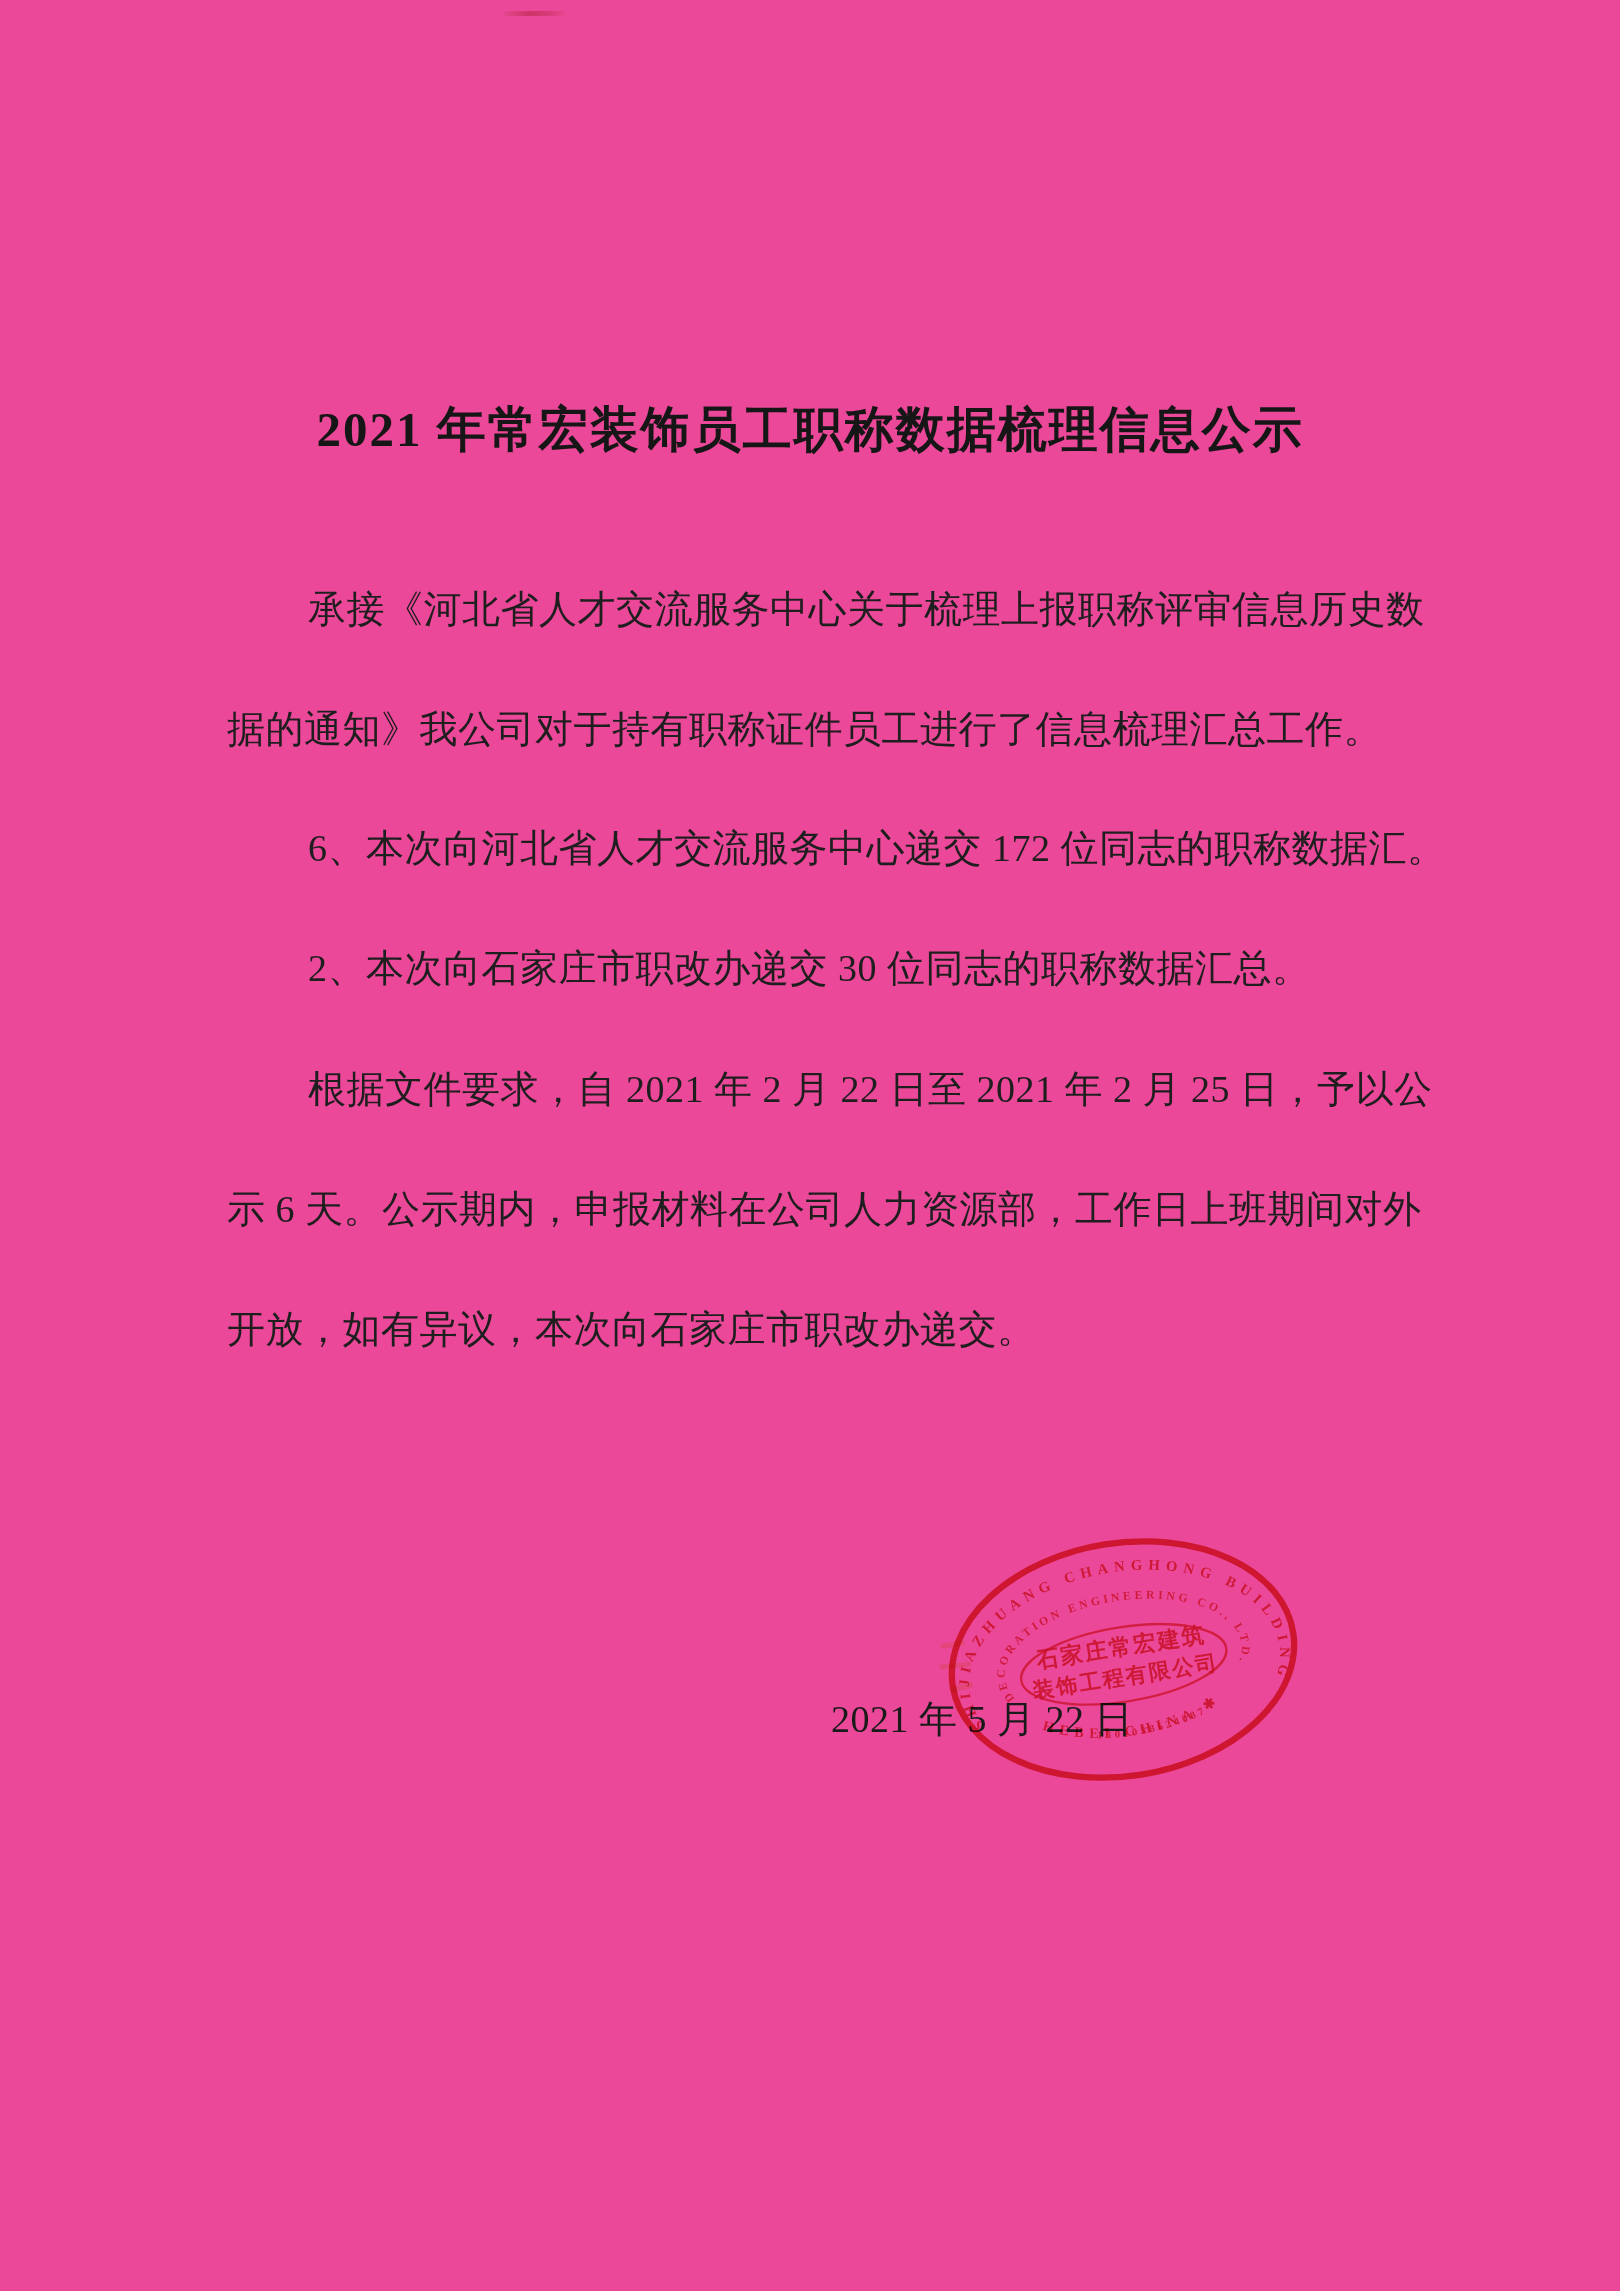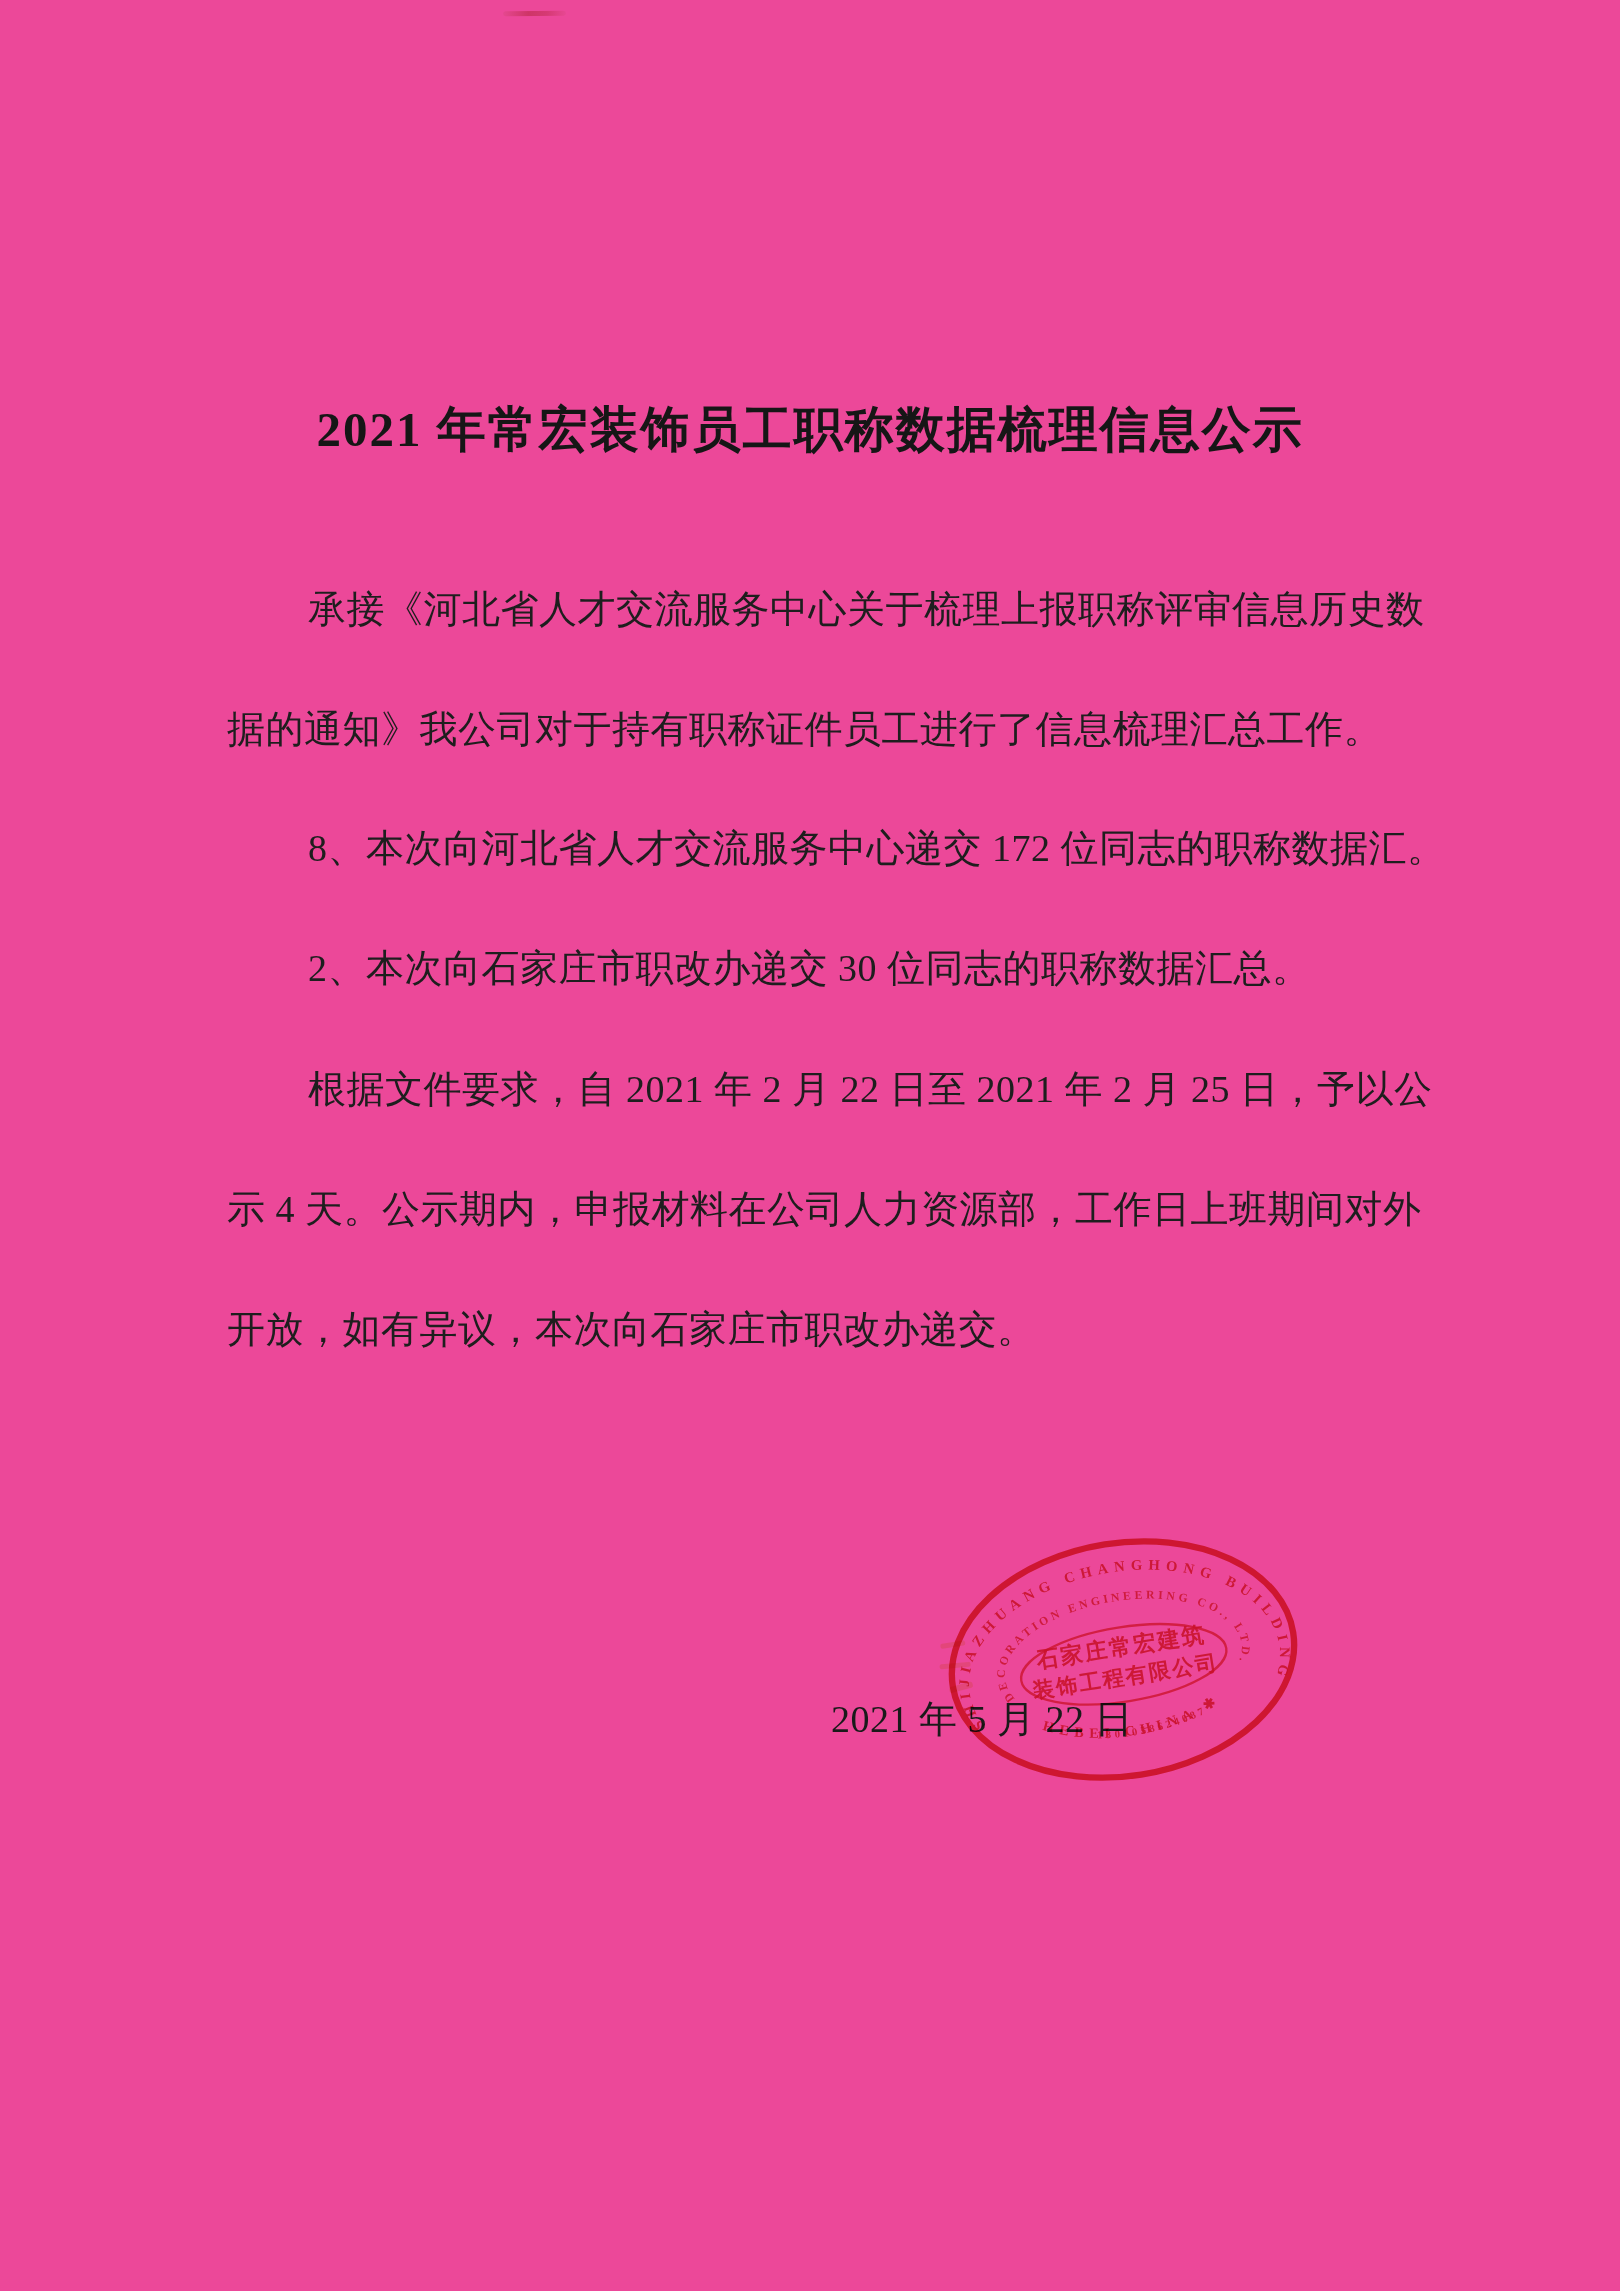--- a/index.html
+++ b/index.html
@@ -77,24 +77,24 @@
 <body>
 
 <div class="page">
 
   <div class="scan-mark-top"></div>
 
   <div class="doc-title">2021 年常宏装饰员工职称数据梳理信息公示</div>
 
   <div class="body-line l1">据的通知》我公司对于持有职称证件员工进行了信息梳理汇总工作。</div>
   <div class="body-line l0">承接《河北省人才交流服务中心关于梳理上报职称评审信息历史数</div>
-  <div class="body-line l2">8、本次向河北省人才交流服务中心递交 172 位同志的职称数据汇。</div>
+  <div class="body-line l2">6、本次向河北省人才交流服务中心递交 172 位同志的职称数据汇。</div>
   <div class="body-line l3">2、本次向石家庄市职改办递交 30 位同志的职称数据汇总。</div>
   <div class="body-line l4">根据文件要求，自 2021 年 2 月 22 日至 2021 年 2 月 25 日，予以公</div>
-  <div class="body-line l5">示 4 天。公示期内，申报材料在公司人力资源部，工作日上班期间对外</div>
+  <div class="body-line l5">示 6 天。公示期内，申报材料在公司人力资源部，工作日上班期间对外</div>
   <div class="body-line l6">开放，如有异议，本次向石家庄市职改办递交。</div>
 
   <div class="sig-date">2021 年 5 月 22 日</div>
 
   <div class="seal-ghost">
     <span class="g1"></span>
       <span class="g2"></span>
       <span class="g3"></span>
   </div>
 

